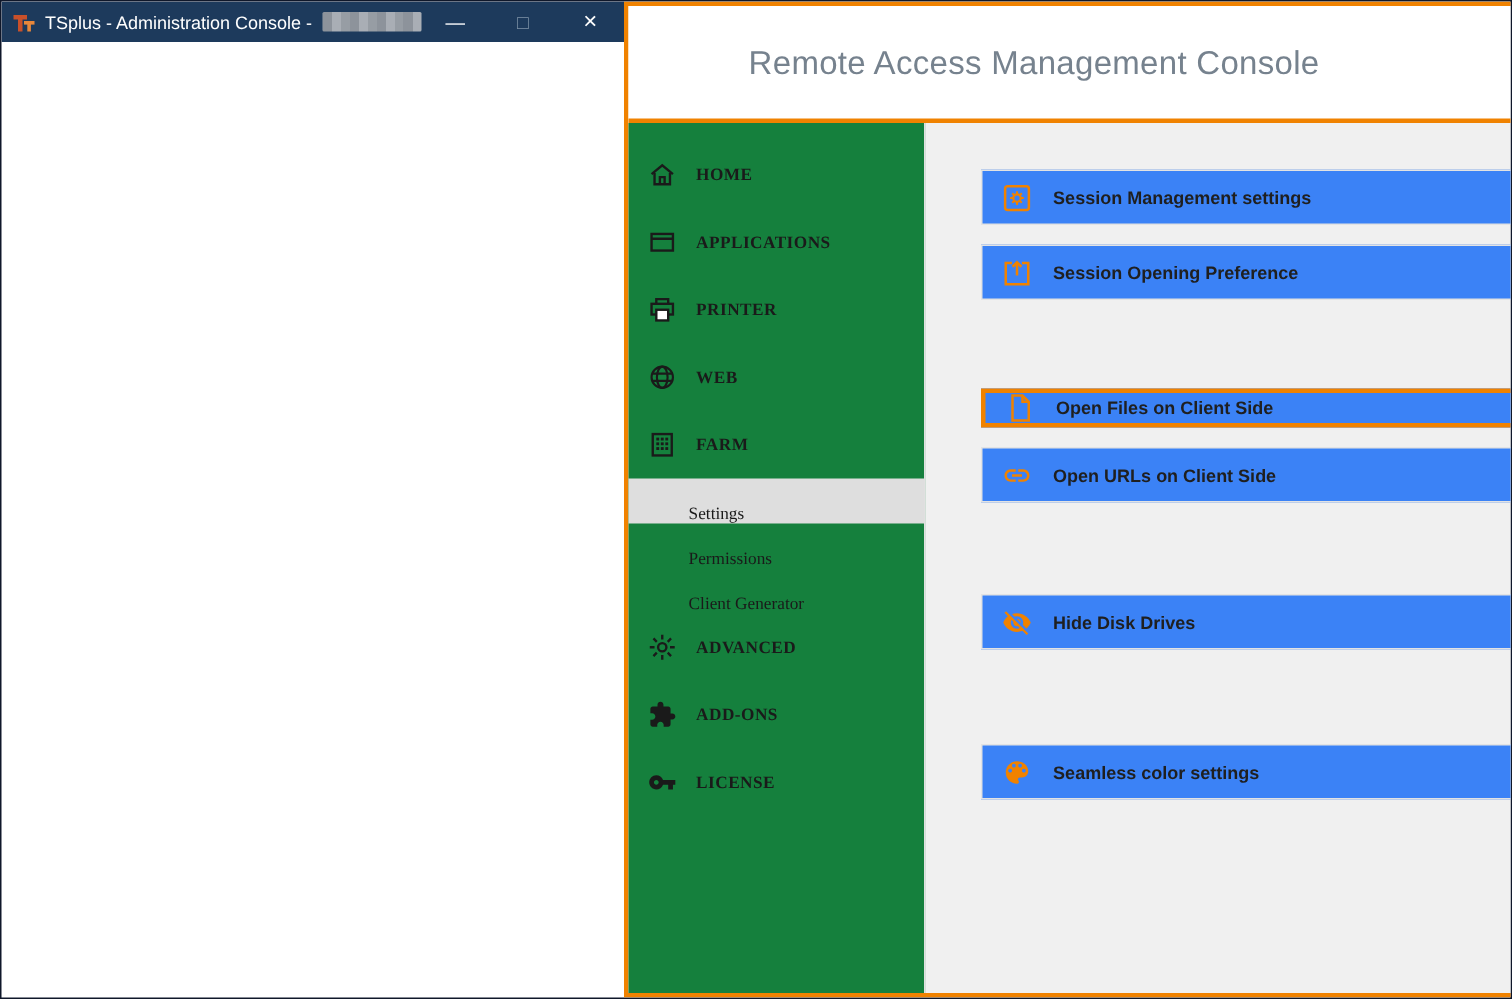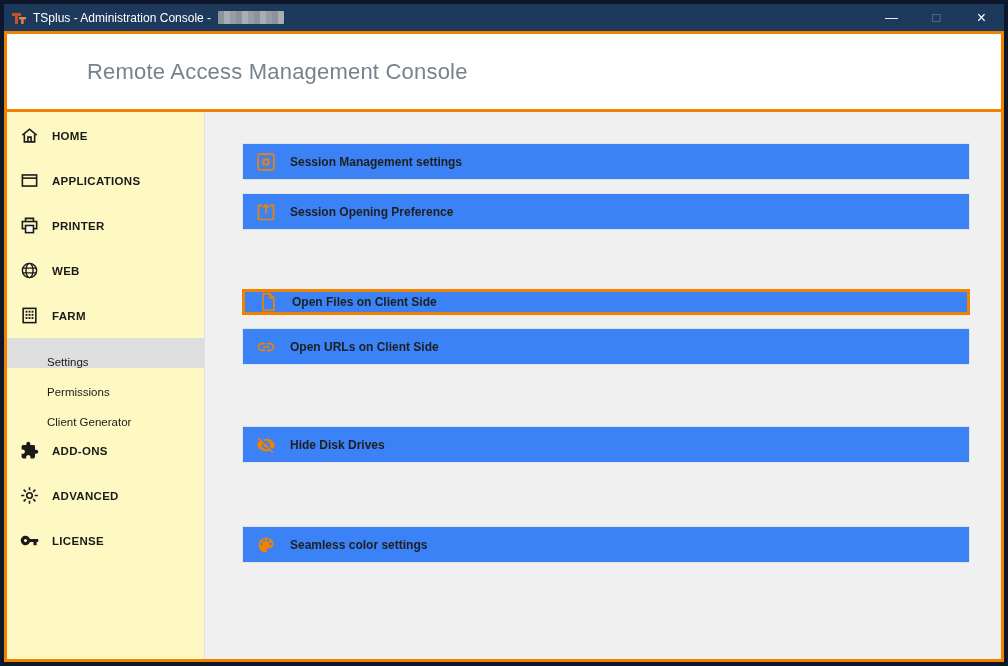--- a/index.html
+++ b/index.html
@@ -1,21 +1,21 @@
 <!DOCTYPE html>
 <html><head>
 <meta charset="utf-8">
 <style>
   * { margin:0; padding:0; box-sizing:border-box; }
   html,body { background:#8a8a8a; }
   body { font-family:"Liberation Sans", sans-serif; }
 
   .window {
     width:1008px; height:666px; background:#fff; position:relative;
-    border:4px solid #0f172a; display:flex; flex-direction:column;
+    border:1px solid #0f172a; display:flex; 
     overflow:hidden;
   }
 
   
   .titlebar {
     height:27px; background:#1d3a5c; color:#fff; flex:0 0 27px;
     display:flex; align-items:center; padding-left:7px; font-size:12px;
   }
   .app-icon { width:16px; height:16px; margin-right:6px; flex:0 0 16px; }
   .app-icon svg { width:100%; height:100%; display:block; }
@@ -48,21 +48,21 @@
   .logo-ts { font-size:33px; font-weight:bold; color:#6b6c6e; letter-spacing:1px; line-height:0.95; }
   .logo-right { display:flex; flex-direction:column; align-items:flex-start; margin-left:2px; }
   .logo-tagline { font-size:5.5px; color:#8a8d90; letter-spacing:0.4px; margin-bottom:1px; white-space:nowrap; }
   .logo-plus { font-size:33px; font-weight:bold; color:#f08200; letter-spacing:1px; line-height:0.82; }
   .header-title { margin-left:44px; font-size:22px; color:#76828e; letter-spacing:0.2px; }
 
   
   .bodyarea { flex:1 1 auto; display:flex; min-height:0; }
 
   
-  .sidebar { width:198px; flex:0 0 198px; background:#fef9c3; border-right:1px solid #e0e0e0; padding-top:1px; }
+  .sidebar { width:198px; flex:0 0 198px; background:#15803d; border-right:1px solid #e0e0e0; padding-top:12px;font-family:Liberation Serif, serif; }
   .nav-item {
     height:45px; display:flex; align-items:center; padding-left:13px; cursor:default;
   }
   .nav-item.selected { background:#e3e3e3; }
   .nav-icon { width:19px; height:19px; color:#1a1a1a; flex:0 0 19px; }
   .nav-icon svg { width:100%; height:100%; display:block; }
   .nav-label { margin-left:13px; font-size:11.5px; font-weight:bold; color:#1a1a1a; letter-spacing:0.3px; }
   .nav-sub {
     height:30px; display:flex; align-items:flex-end; padding-left:40px; cursor:default;
   }
@@ -188,35 +188,35 @@
         <div class="nav-sub">
           <span class="nav-sub-label">Permissions</span>
         </div>
         <div class="nav-sub">
           <span class="nav-sub-label">Client Generator</span>
         </div>
 
 
         <div class="nav-item">
           <span class="nav-icon">
+            <svg viewBox="0 0 24 24" fill="none" stroke="currentColor" stroke-width="2">
+                <circle cx="12" cy="12" r="3.5"></circle>
+                <path d="M12 1.5v4M12 18.5v4M1.5 12h4M18.5 12h4M4.6 4.6l2.8 2.8M16.6 16.6l2.8 2.8M4.6 19.4l2.8-2.8M16.6 7.4l2.8-2.8"></path>
+              </svg>
+          </span>
+          <span class="nav-label">ADVANCED</span>
+        </div>
+
+        <div class="nav-item">
+          <span class="nav-icon">
             <svg viewBox="0 0 24 24" fill="currentColor">
                 <path d="M20.5 11H19V7c0-1.1-.9-2-2-2h-4V3.5C13 2.12 11.88 1 10.5 1S8 2.12 8 3.5V5H4c-1.1 0-1.99.9-1.99 2v3.8H3.5c1.49 0 2.7 1.21 2.7 2.7s-1.21 2.7-2.7 2.7H2V20c0 1.1.9 2 2 2h3.8v-1.5c0-1.49 1.21-2.7 2.7-2.7 1.49 0 2.7 1.21 2.7 2.7V22H17c1.1 0 2-.9 2-2v-4h1.5c1.38 0 2.5-1.12 2.5-2.5S21.88 11 20.5 11z"></path>
               </svg>
           </span>
           <span class="nav-label">ADD-ONS</span>
-        </div>
-
-        <div class="nav-item">
-          <span class="nav-icon">
-            <svg viewBox="0 0 24 24" fill="none" stroke="currentColor" stroke-width="2">
-                <circle cx="12" cy="12" r="3.5"></circle>
-                <path d="M12 1.5v4M12 18.5v4M1.5 12h4M18.5 12h4M4.6 4.6l2.8 2.8M16.6 16.6l2.8 2.8M4.6 19.4l2.8-2.8M16.6 7.4l2.8-2.8"></path>
-              </svg>
-          </span>
-          <span class="nav-label">ADVANCED</span>
         </div>
 
         <div class="nav-item">
           <span class="nav-icon">
             <svg viewBox="0 0 24 24" fill="currentColor">
                 <path d="M12.65 10C11.83 7.67 9.61 6 7 6c-3.31 0-6 2.69-6 6s2.69 6 6 6c2.61 0 4.83-1.67 5.65-4H17v4h4v-4h2v-4H12.65zM7 14c-1.1 0-2-.9-2-2s.9-2 2-2 2 .9 2 2-.9 2-2 2z"></path>
               </svg>
           </span>
           <span class="nav-label">LICENSE</span>
         </div>

